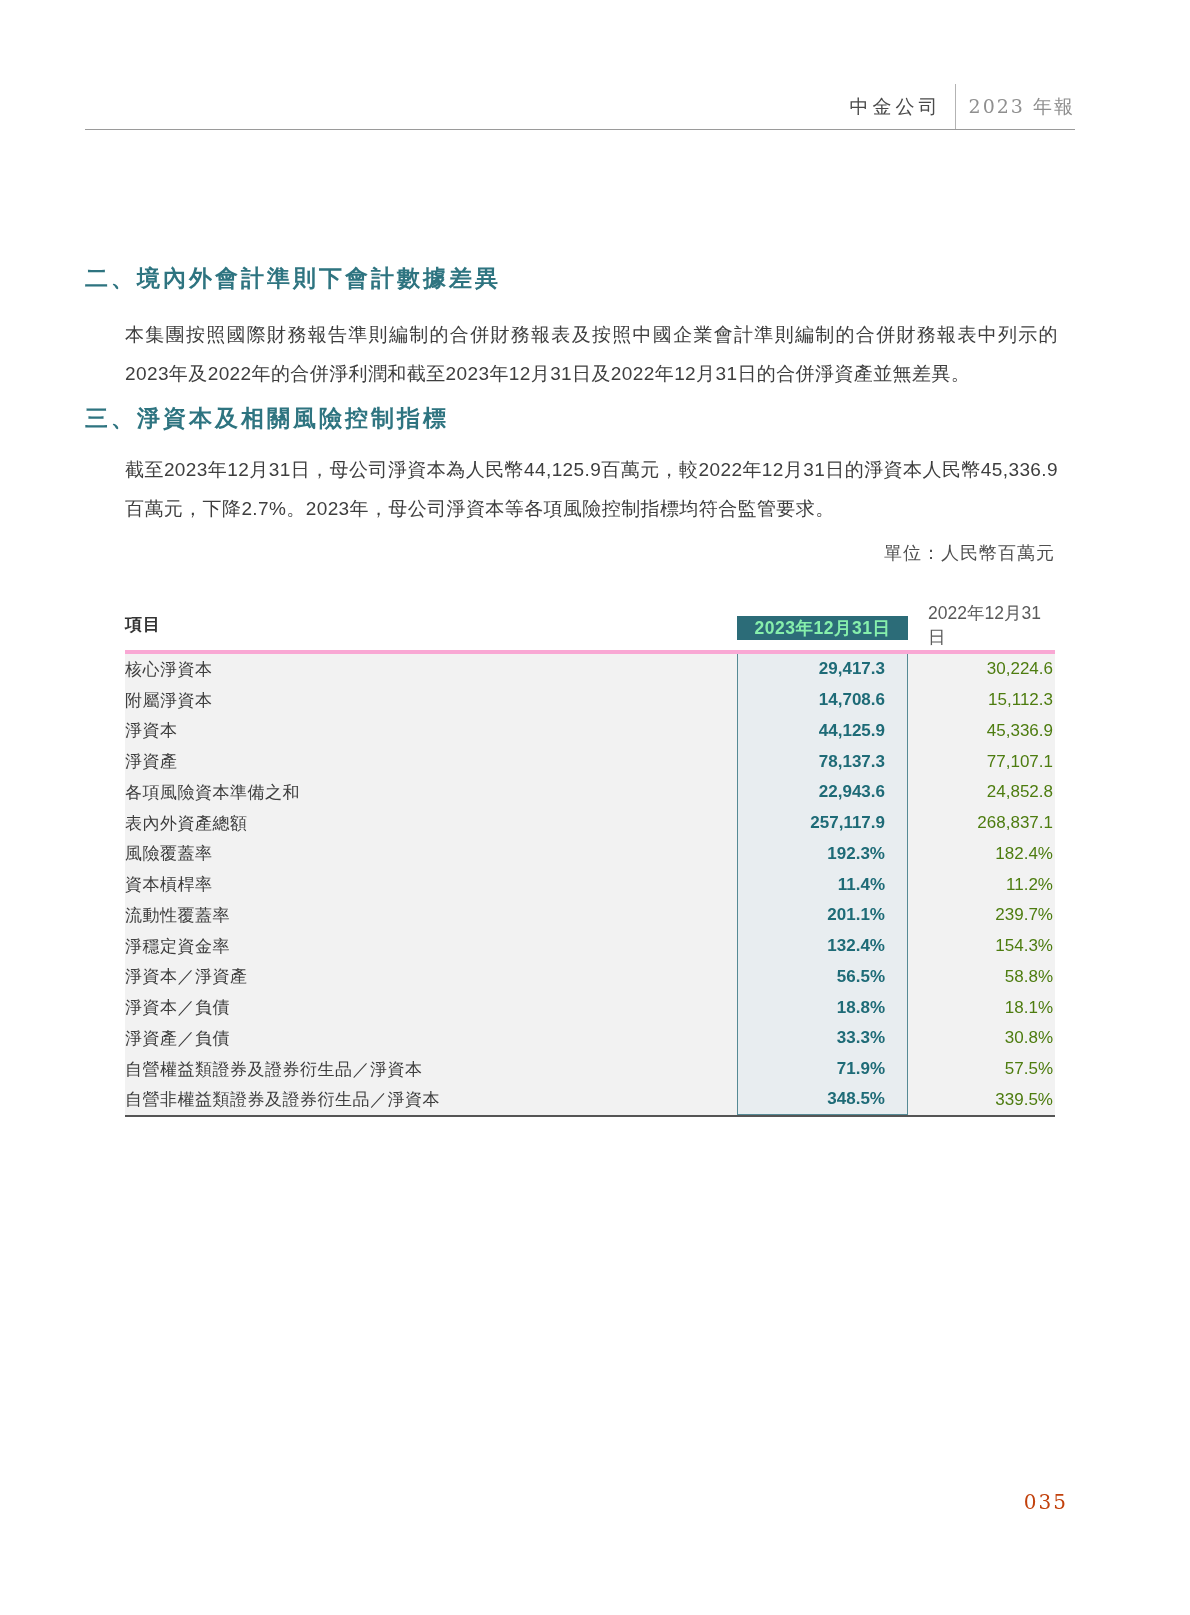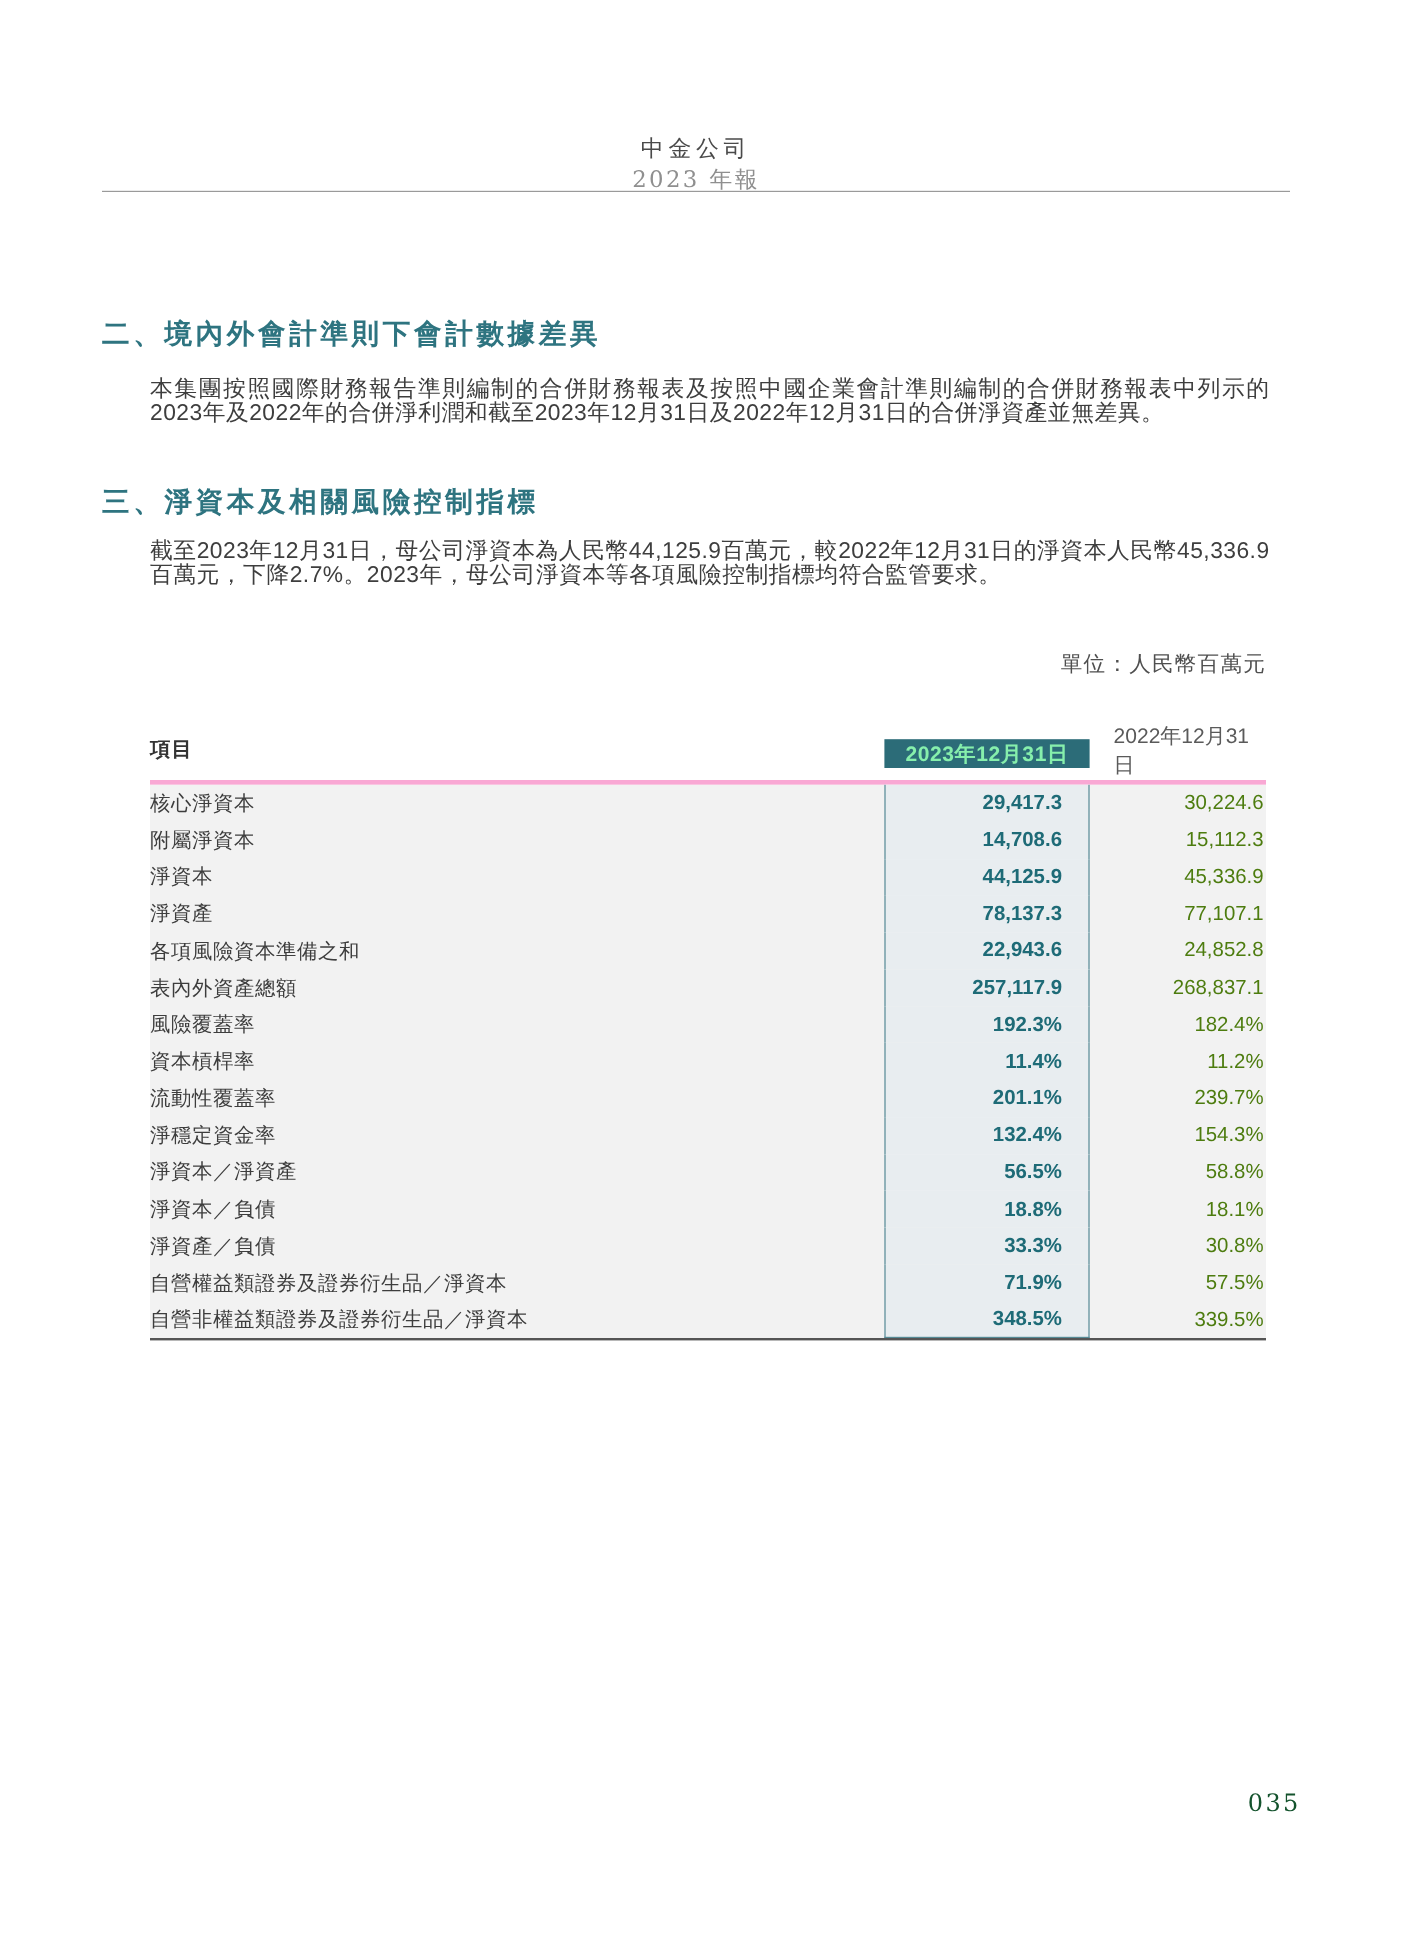--- a/index.html
+++ b/index.html
@@ -6,44 +6,44 @@
   .page{
     position:relative;
     width:1190px;height:1615px;
     background:#ffffff;
     font-family:"Liberation Sans","DejaVu Sans",sans-serif;
     overflow:hidden;
     margin:0 auto;
   }
   
   .doc-header{
-    position:absolute;top:114px;left:85px;width:990px;height:45px;
+    position:absolute;top:84px;left:85px;width:990px;height:45px;
     border-bottom:1px solid #9a9a9a;
-    display:flex;justify-content:center;align-items:center;flex-direction:column;
+    display:flex;justify-content:flex-end;align-items:center;
   }
   .doc-header .company{
     font-family:"DejaVu Serif","Liberation Serif",serif;
     font-size:19px;color:#4a4a4a;letter-spacing:4px;
   }
   .doc-header .divider{
     width:1px;align-self:stretch;background:#b3b3b3;margin:0 13px;
   }
   .doc-header .report{
     font-family:"DejaVu Serif","Liberation Serif",serif;
     font-size:19px;color:#8f8f8f;letter-spacing:2px;
   }
   
   .sec-heading{
     position:absolute;left:85px;width:990px;
     font-family:"DejaVu Serif","Liberation Serif",serif;
     font-size:23px;font-weight:bold;color:#2E7480;letter-spacing:3px;
   }
   .sec-body{
     position:absolute;left:125px;width:933px;
-    font-size:19px;line-height:20px;color:#3e3e3e;
+    font-size:19px;line-height:39px;color:#3e3e3e;
     text-align:justify;letter-spacing:0.4px;
   }
   #heading-1{top:263px;}
   #body-1{top:315px;}
   #heading-2{top:403px;}
   #body-2{top:450px;}
   
   .unit-label{
     position:absolute;top:541px;left:125px;width:930px;
     text-align:right;font-size:18px;color:#4f4f4f;letter-spacing:1px;
@@ -88,24 +88,24 @@
     border-left:1px solid #568A95;border-right:1px solid #568A95;
   }
   .trow.last .c-2023{border-bottom:1px solid #568A95;padding-left:44px;}
   .c-2022{
     width:147px;box-sizing:border-box;padding-right:2px;
     display:flex;align-items:center;justify-content:flex-end;
     font-size:17px;color:#4d7c0f;
   }
   
   .page-number{
-    position:absolute;top:1490px;left:94px;width:990px;
+    position:absolute;top:1490px;left:78px;width:990px;
     text-align:right;
     font-family:"DejaVu Serif","Liberation Serif",serif;
-    font-size:20px;color:#14532d;letter-spacing:2px;
+    font-size:20px;color:#c2410c;letter-spacing:2px;
   }
 </style>
 </head>
 <body>
 
 <div class="page">
 
   <div class="doc-header">
     <span class="company">中金公司</span>
     <span class="divider"></span>

